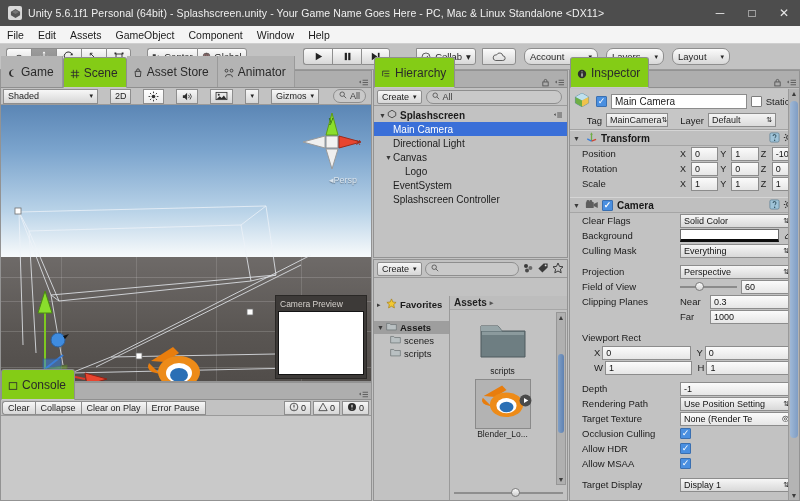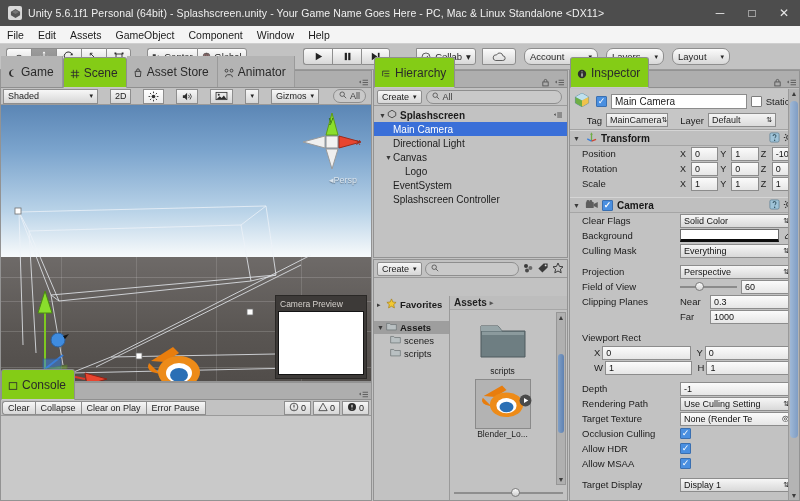--- a/index.html
+++ b/index.html
@@ -1011,21 +1011,21 @@
       </div>
       <div class="sep"></div>
 
       <div class="prow">
         <span class="plabel">Depth</span>
         <span class="field" style="flex:1;margin-right:6px">-1</span>
       </div>
       <div class="prow">
         <span class="plabel">Rendering Path</span>
         <span class="field pop" style="flex:1;margin-right:6px">
-          <span>Use Culling Setting</span>
+          <span>Use Position Setting</span>
           <span class="ar">⇅</span>
         </span>
       </div>
       <div class="prow">
         <span class="plabel">Target Texture</span>
         <span class="field" style="flex:1;margin-right:6px">
           <span>None (Render Te</span>
           <span class="ar" style="margin-left:auto;font-size:8px">◎</span>
         </span>
       </div>

